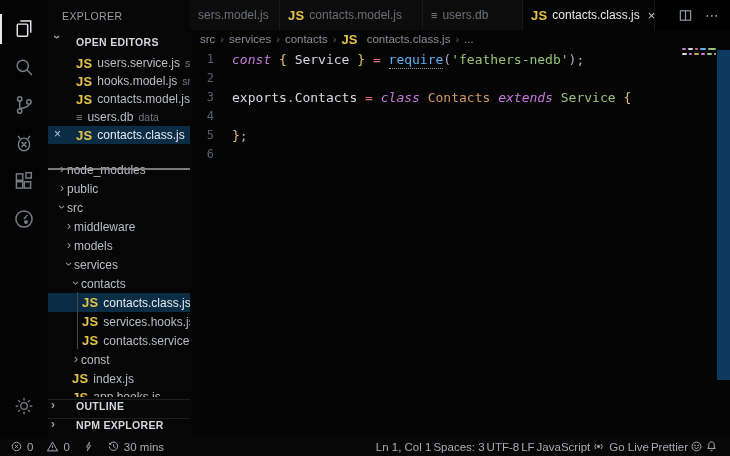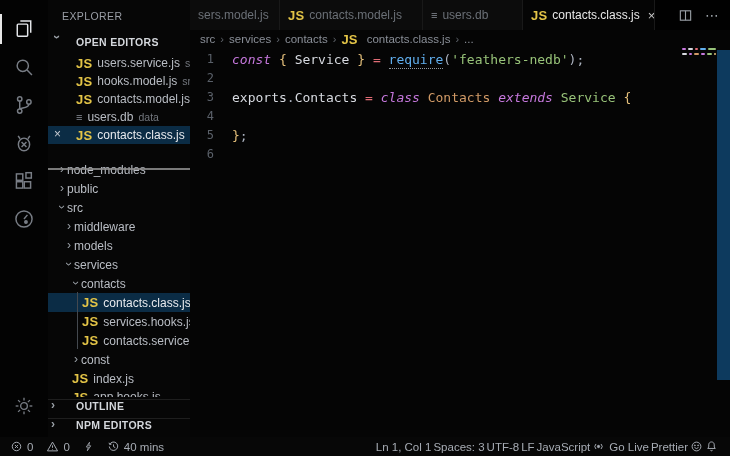--- a/index.html
+++ b/index.html
@@ -262,21 +262,21 @@
       </div>
     <div class="cutline"></div>
     <div class="guide"></div>
 
     <div class="sec-head" id="outline-header">
       <span class="chev">›</span>
       <span>OUTLINE</span>
     </div>
     <div class="sec-head" id="npm-header">
       <span class="chev">›</span>
-      <span>NPM EDITORS</span>
+      <span>NPM EXPLORER</span>
     </div>
   </div>
 
   <div class="editor-area">
     <div class="tab-bar">
       <div id="tabs" style="display:flex;">
           <div class="tab" style="width:90px">
             <span>sers.model.js</span>
           </div>
           <div class="tab" style="width:143px">
@@ -379,21 +379,21 @@
           <svg width="11" height="11" viewBox="0 0 16 16" fill="none" stroke="currentColor" stroke-width="1.2">
             <path d="M9.5 1.8 L4.8 8.8 H7.8 L6.3 14.2 L11.3 7 H8.3 Z"></path>
           </svg>
         </span>
         <span class="sb-item">
           <svg width="13" height="13" viewBox="0 0 16 16" fill="none" stroke="currentColor" stroke-width="1.2">
             <path d="M3.4 5.2 A5.2 5.2 0 1 1 2.8 8"></path>
             <path d="M2.5 3.4 L3.4 5.6 L5.6 5"></path>
             <path d="M8 5.4 V8.2 L10.2 9.4"></path>
           </svg>
-          <span>40 mins</span>
+          <span>30 mins</span>
         </span>
       </div>
     <div class="sb-right" id="sb-right">
         <span class="sb-item">
           <span>Ln 1, Col 1</span>
         </span>
         <span class="sb-item">
           <span>Spaces: 3</span>
         </span>
         <span class="sb-item">

